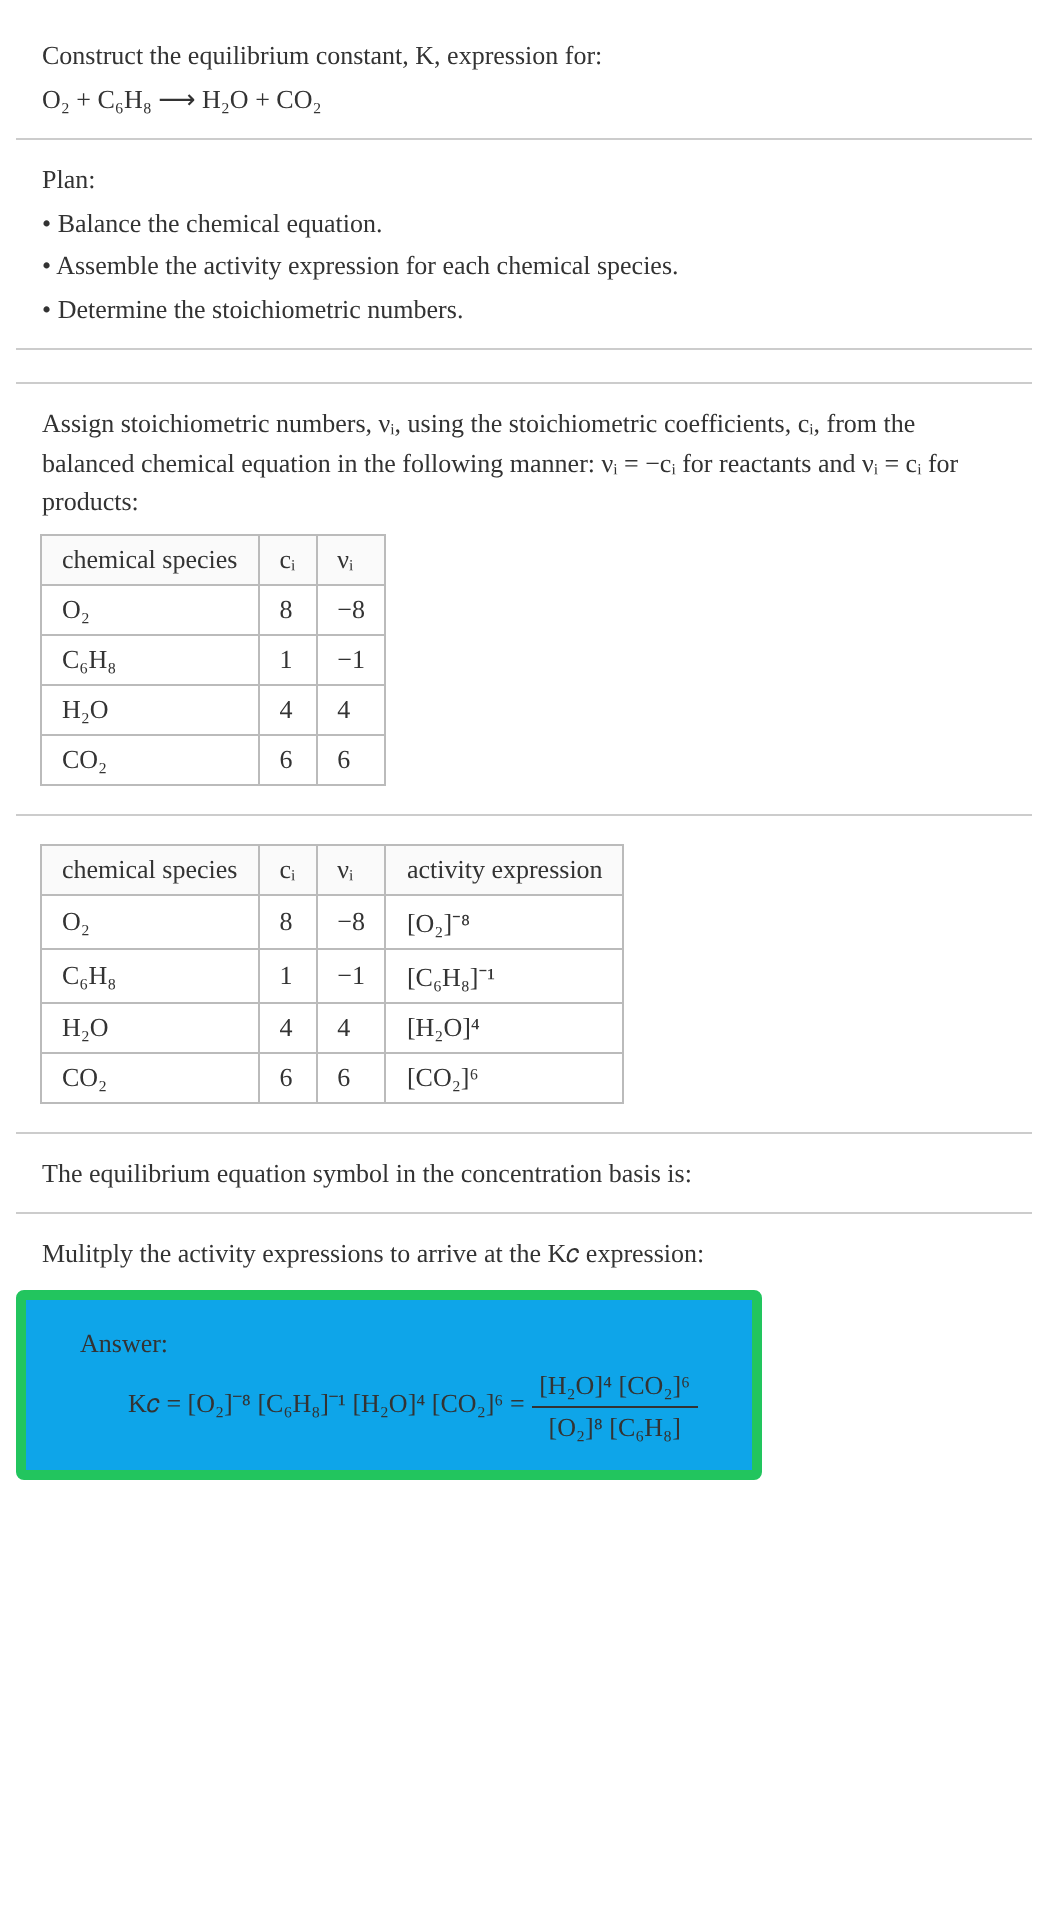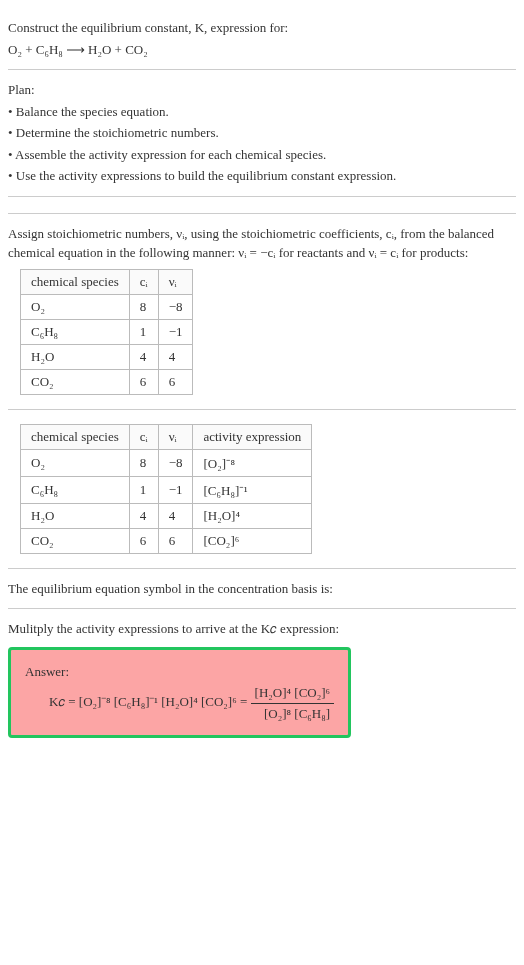--- a/index.html
+++ b/index.html
@@ -9,63 +9,62 @@
       color: #333;
       background: #fff;
       padding: 8px;
       width: 524px;
     }
     .section {
       border-bottom: 1px solid #ccc;
       padding: 8px 0;
     }
     .section:last-of-type { border-bottom: none; }
-    .line { margin: 2px 0; line-height: 1.5; }
+    .line { margin: 2px 13px; line-height: 1.5; }
     .italic { }
     table {
       border-collapse: collapse;
       margin: 6px 12px;
     }
     th, td {
       border: 1px solid #bbb;
       padding: 4px 10px;
       text-align: left;
       font-weight: normal;
     }
     th { background: #fafafa; }
     .answer-box {
-      background: #fca5a5;
-      border: 3px solid #22c55e;
+      background: #0ea5e9;
+      border: 5px solid #22c55e;
       border-radius: 4px;
       padding: 10px 14px;
       margin-top: 6px;
       display: inline-block;
     }
     .frac {
       display: inline-block;
       vertical-align: middle;
-      text-align: right;
+      text-align: center;
     }
     .frac .num { display: block; border-bottom: 1px solid #333; padding: 0 4px; }
     .frac .den { display: block; padding: 0 4px; }
   </style>
 </head>
 <body>
 
 <div class="section">
   <div class="line">Construct the equilibrium constant, K, expression for:</div>
   <div class="line">O₂ + C₆H₈ ⟶ H₂O + CO₂</div>
 </div>
 
 <div class="section">
   <div class="line">Plan:</div>
-  <div class="line">• <span>Balance the species equation.</span></div>
+  <div class="line">• <span>Balance the chemical equation.</span></div>
+  <div class="line">• <span>Assemble the activity expression for each chemical species.</span></div>
   <div class="line">• <span>Determine the stoichiometric numbers.</span></div>
-  <div class="line">• <span>Assemble the activity expression for each chemical species.</span></div>
-  <div class="line">• <span>Use the activity expressions to build the equilibrium constant expression.</span></div>
 </div>
 
 <div class="section">
 </div>
 
 <div class="section">
   <div class="line">
     <span>Assign stoichiometric numbers, </span><span class="italic">νᵢ</span><span>, using the stoichiometric coefficients, </span><span class="italic">cᵢ</span><span>, from the balanced chemical equation in the following manner: </span><span class="italic">νᵢ = −cᵢ</span><span> for reactants and </span><span class="italic">νᵢ = cᵢ</span><span> for products:</span>
   </div>
   <table>

